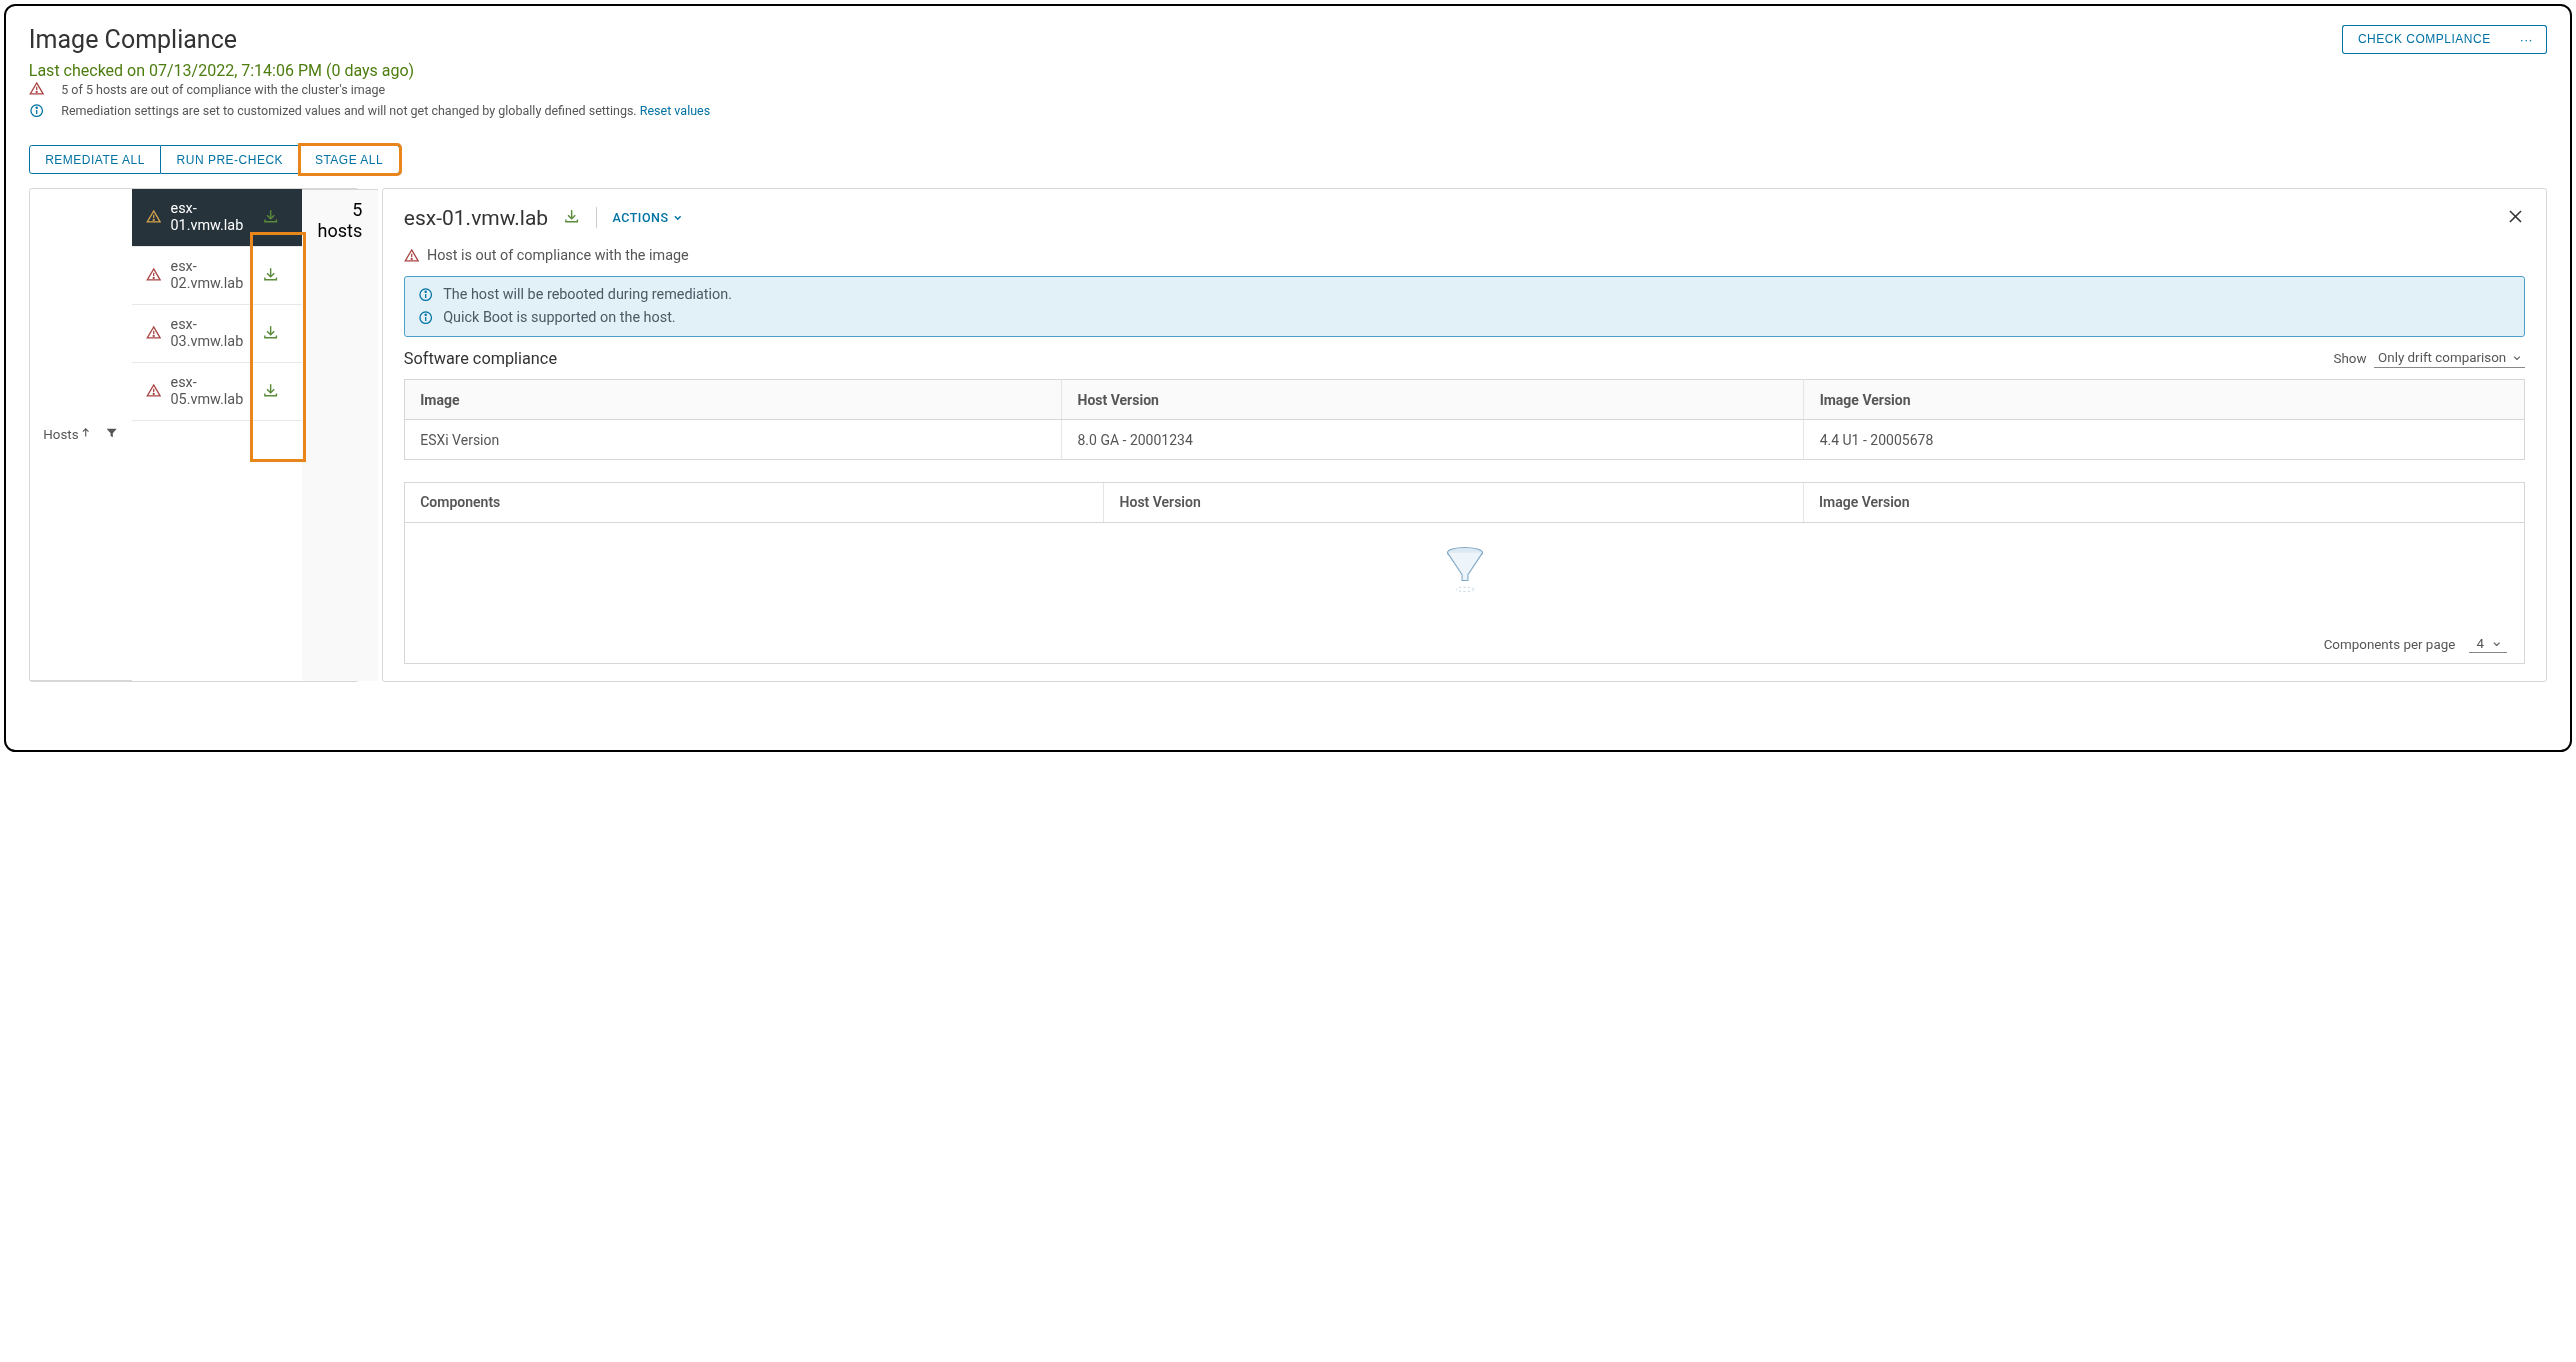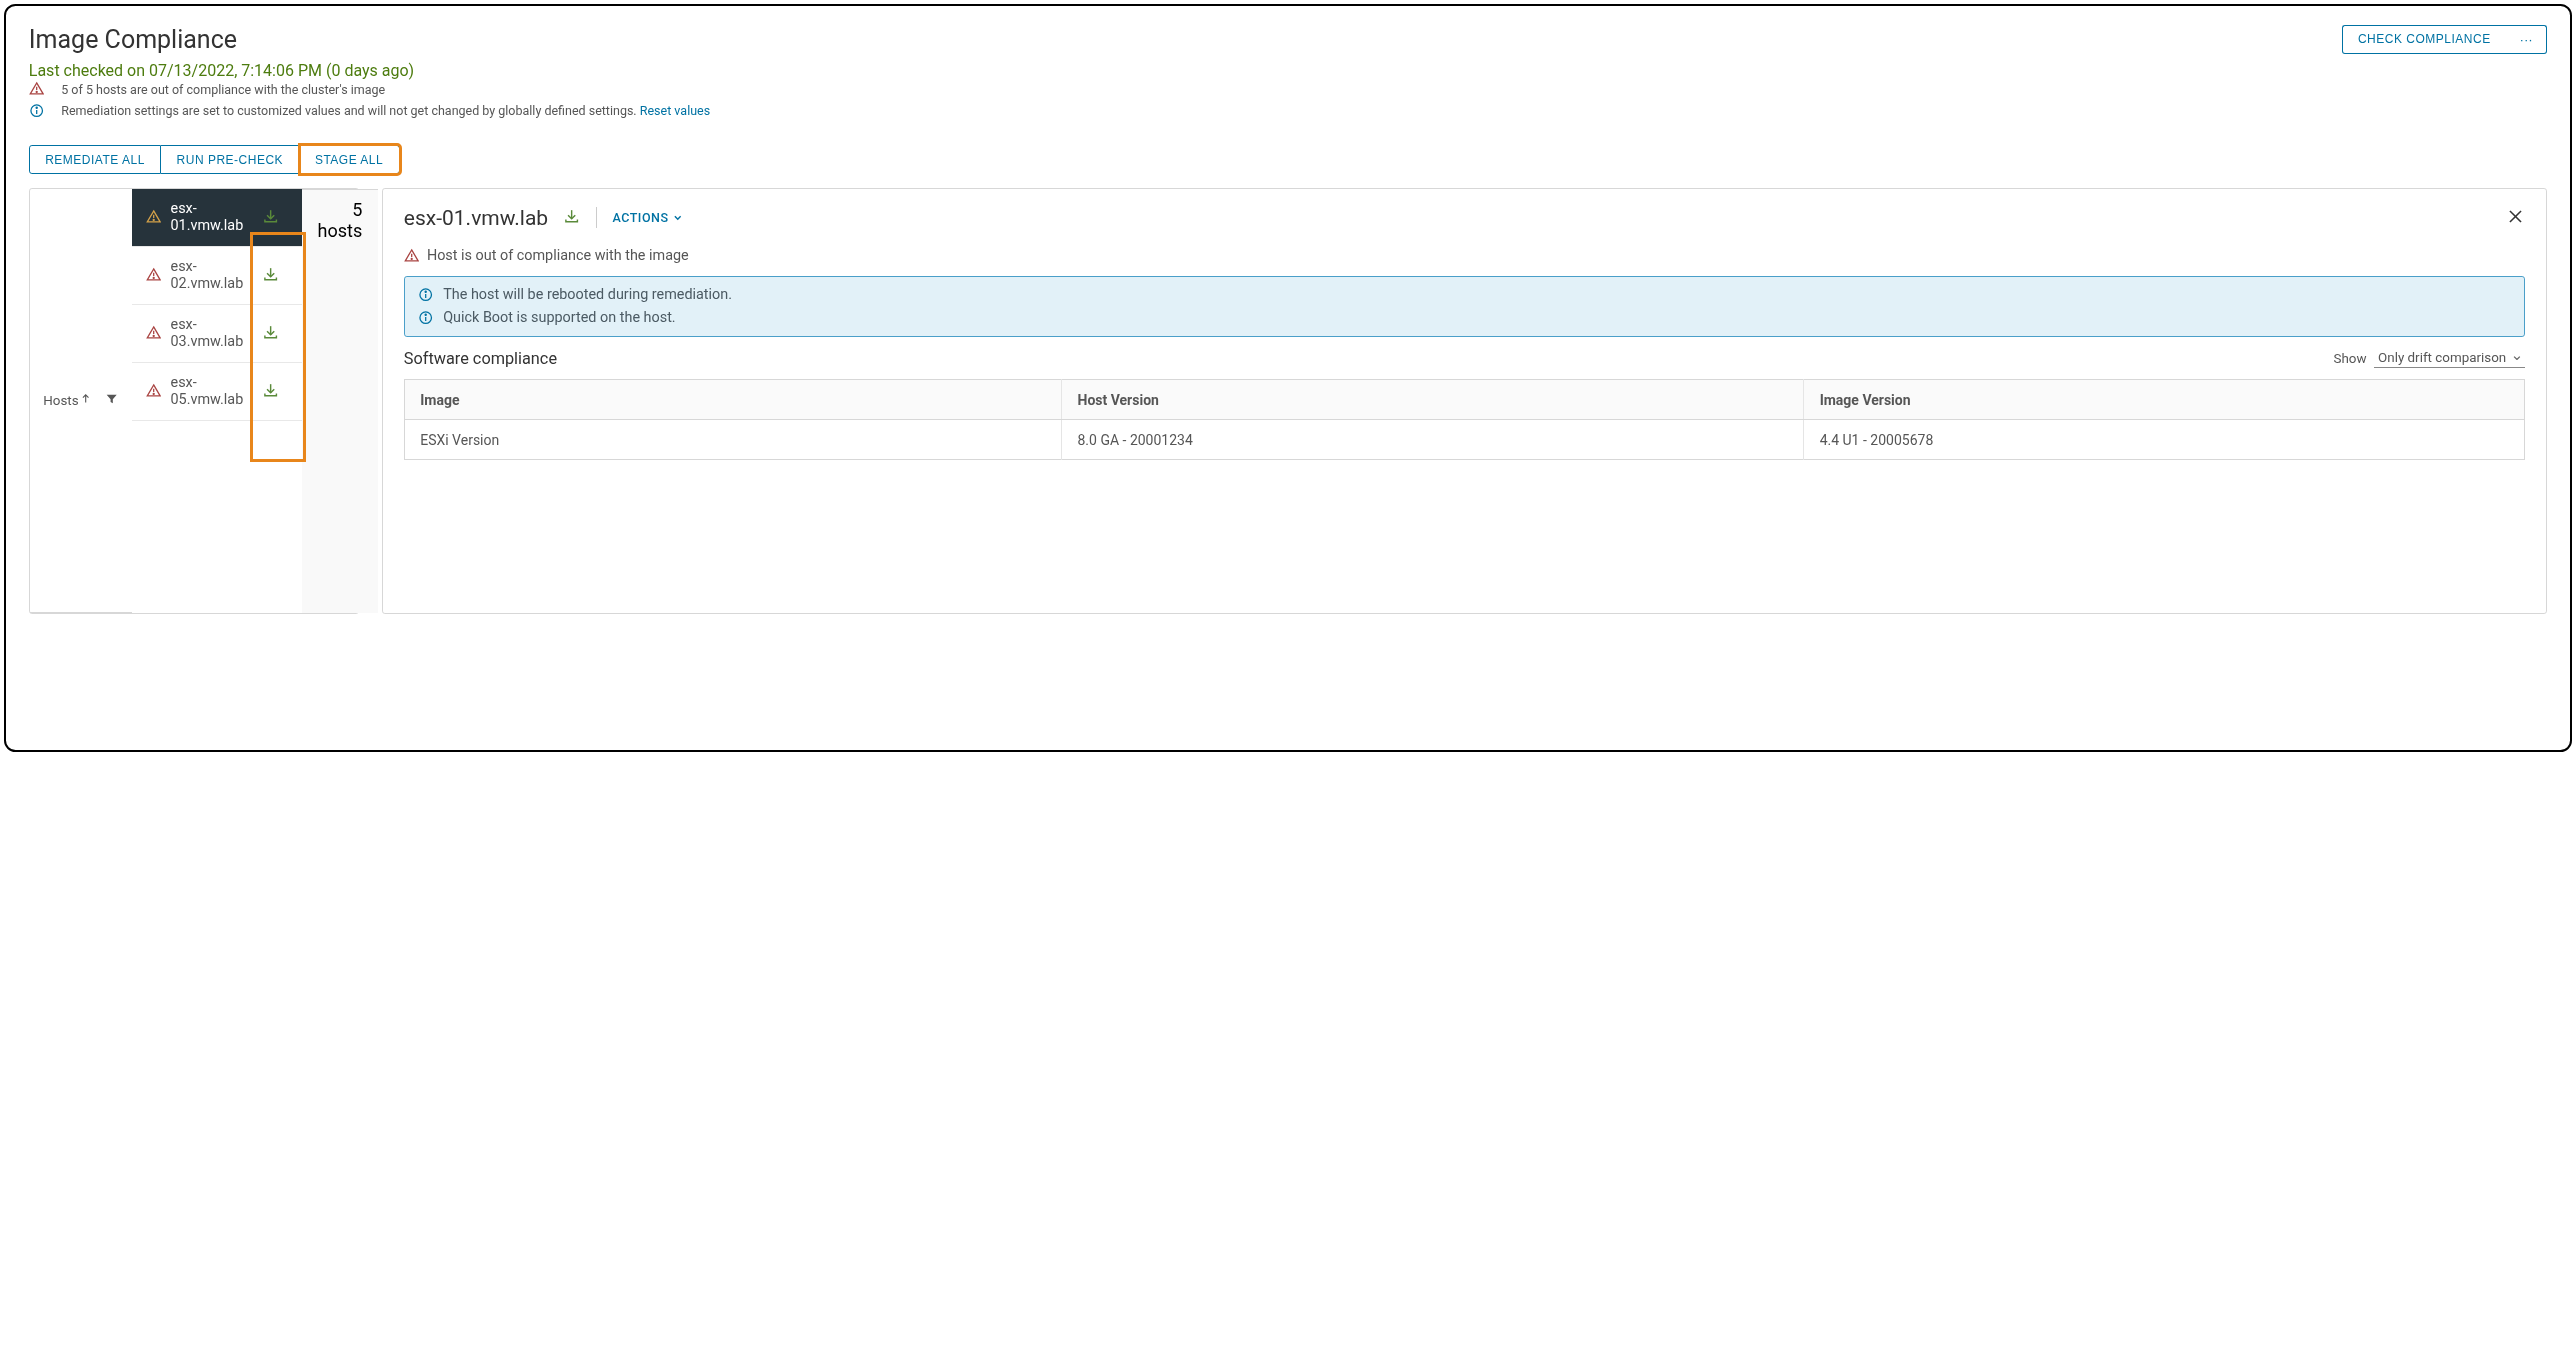--- a/index.html
+++ b/index.html
@@ -563,18 +563,38 @@
         </thead>
         <tbody>
           <tr>
             <td>ESXi Version</td>
             <td>8.0 GA - 20001234</td>
             <td>4.4 U1 - 20005678</td>
           </tr>
         </tbody>
       </table>
 
+      <div class="components-section">
+        <div class="components-header">
+          <div>Components</div>
+          <div>Host Version</div>
+          <div>Image Version</div>
+        </div>
+        <div class="components-empty">
+          <span class="funnel-icon">
+            <svg viewBox="0 0 60 70" fill="none">
+              <ellipse cx="30" cy="10" rx="24" ry="7" fill="#dce9f3" stroke="#7fa8c7" stroke-width="1.5"></ellipse>
+              <path d="M6 10 L26 40 V48 L34 48 V40 L54 10" fill="#eef5fa" stroke="#7fa8c7" stroke-width="1.5"></path>
+              <ellipse cx="30" cy="60" rx="12" ry="3" fill="none" stroke="#b9cfe0" stroke-width="1.2" stroke-dasharray="3 3"></ellipse>
+            </svg>
+          </span>
+        </div>
+        <div class="components-footer">
+          <span>Components per page</span>
+          <span class="pp-sel">4</span>
+        </div>
+      </div>
 
     </div>
   </div>
 
 </div>
 
 
 </body></html>

